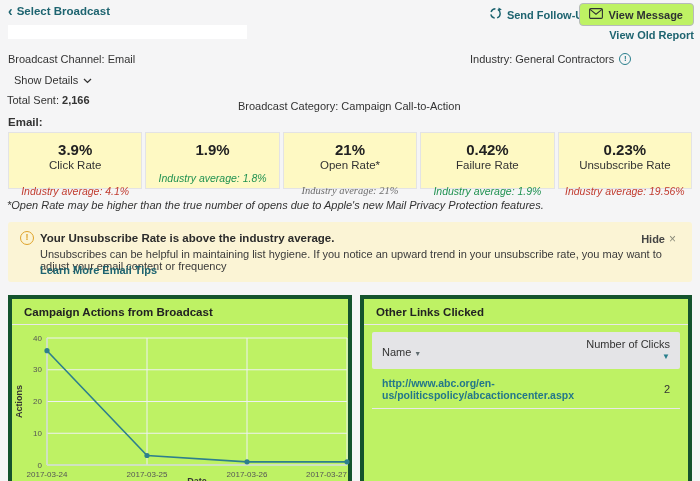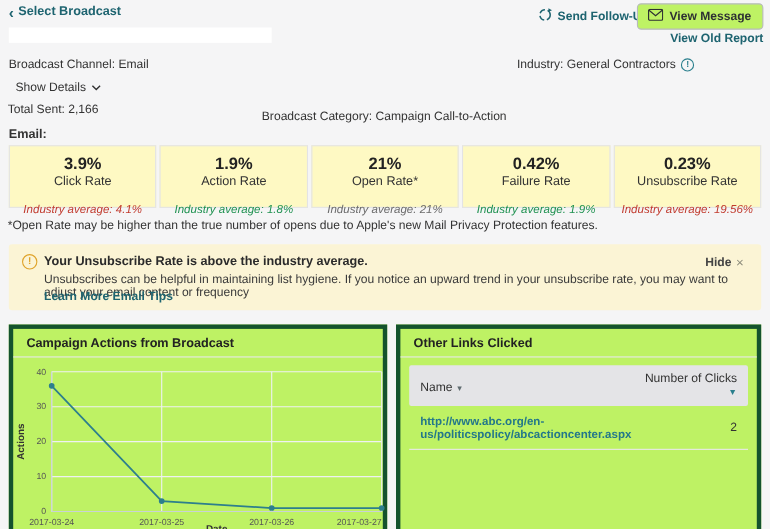--- a/index.html
+++ b/index.html
@@ -48,40 +48,40 @@
   .info-icon {
     width:12px; height:12px; border:1px solid #2a7f8d; border-radius:50%;
     color:#2a7f8d; font-size:8px; font-weight:bold; line-height:10px;
     text-align:center; display:inline-block; cursor:pointer;
   }
   .show-details {
     position:absolute; left:14px; top:74px;
     display:flex; align-items:center; gap:5px; cursor:pointer; color:#333;
   }
   .total-sent { position:absolute; left:7px; top:94px; }
-  .total-sent b { font-weight:normal;margin-top:43px; }
+  .total-sent b { font-weight:bold;margin-top:43px; }
   .email-label { position:absolute; left:8px; top:116px; font-weight:bold; font-size:11.5px; }
 
   
   .metrics-row {
     position:absolute; left:8px; top:132px; width:684px; height:57px;
     display:flex; gap:3px;
   }
   .metric-card {
     flex:1; background:#fef9c3; border:1px solid #e3e3e5;
     text-align:center; padding-top:8px;
   }
   .metric-value { font-size:15px; font-weight:bold; color:#222; }
   .metric-label { font-size:11.5px; color:#333; margin-top:1px; }
   .metric-industry { font-size:10.5px; font-style:italic; margin-top:14px; }
   .metric-industry.bad     { color:#c13b2e; }
   .metric-industry.good    { color:#1f9150; }
-  .metric-industry.neutral { color:#6b6b6b; }
-
-  .footnote { position:absolute; left:7px; top:199px; color:#333; }
+  .metric-industry.neutral { color:#6b6b6b;font-family:Liberation Serif, serif; }
+
+  .footnote { position:absolute; left:7px; top:199px; color:#333;font-style:italic; }
 
   
   .banner {
     position:absolute; left:8px; top:222px; width:684px; height:60px;
     background:#fbf4d5; border-radius:3px;
   }
   .banner-icon {
     position:absolute; left:12px; top:9px;
     width:14px; height:14px; border:1.5px solid #dfa32a; border-radius:50%;
     color:#dfa32a; font-size:9px; font-weight:bold; line-height:11px; text-align:center;
@@ -185,21 +185,20 @@
   <div class="email-label">Email:</div>
 
   <div class="metrics-row">
     <div class="metric-card">
       <div class="metric-value">3.9%</div>
       <div class="metric-label">Click Rate</div>
       <div class="metric-industry bad">Industry average: 4.1%</div>
     </div>
     <div class="metric-card">
       <div class="metric-value">1.9%</div>
-      <div class="metric-label">Action Rate</div>
       <div class="metric-industry good">Industry average: 1.8%</div>
     </div>
     <div class="metric-card">
       <div class="metric-value">21%</div>
       <div class="metric-label">Open Rate*</div>
       <div class="metric-industry neutral">Industry average: 21%</div>
     </div>
     <div class="metric-card">
       <div class="metric-value">0.42%</div>
       <div class="metric-label">Failure Rate</div>

